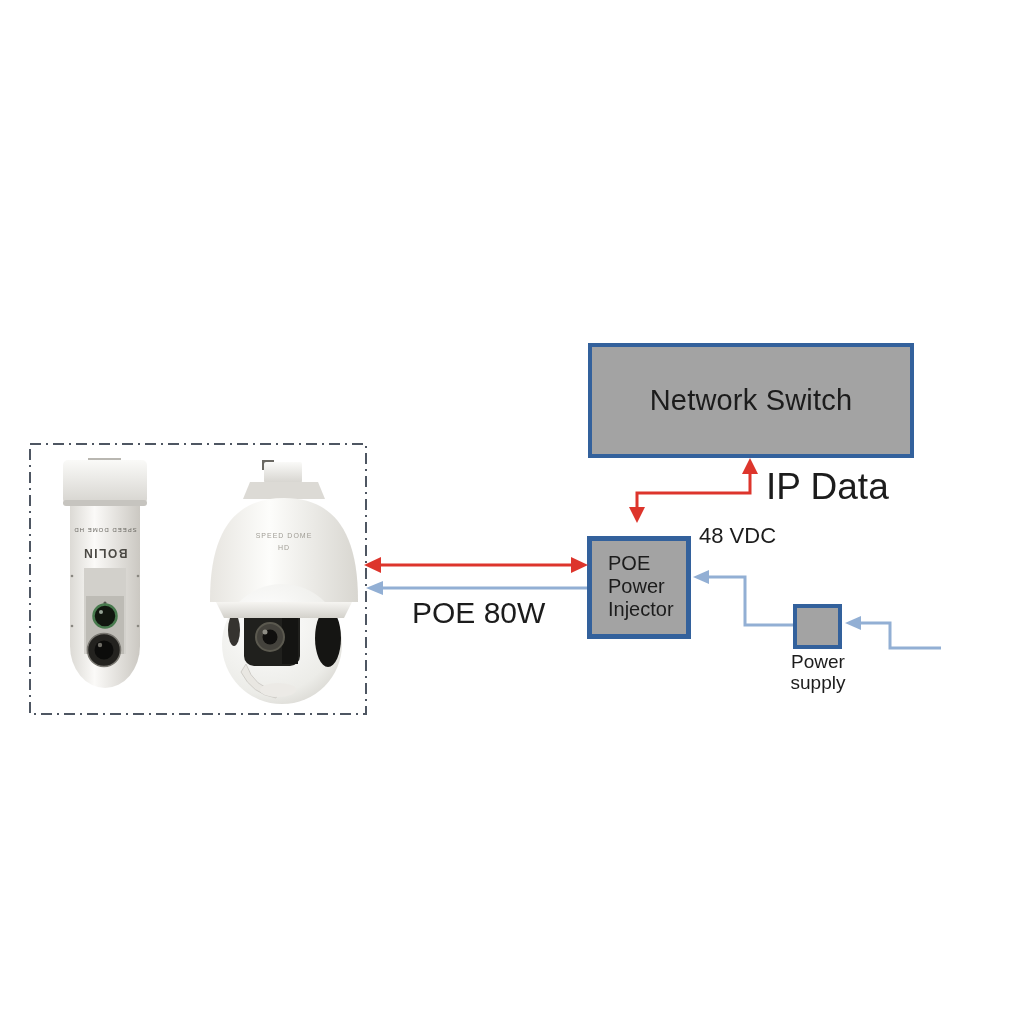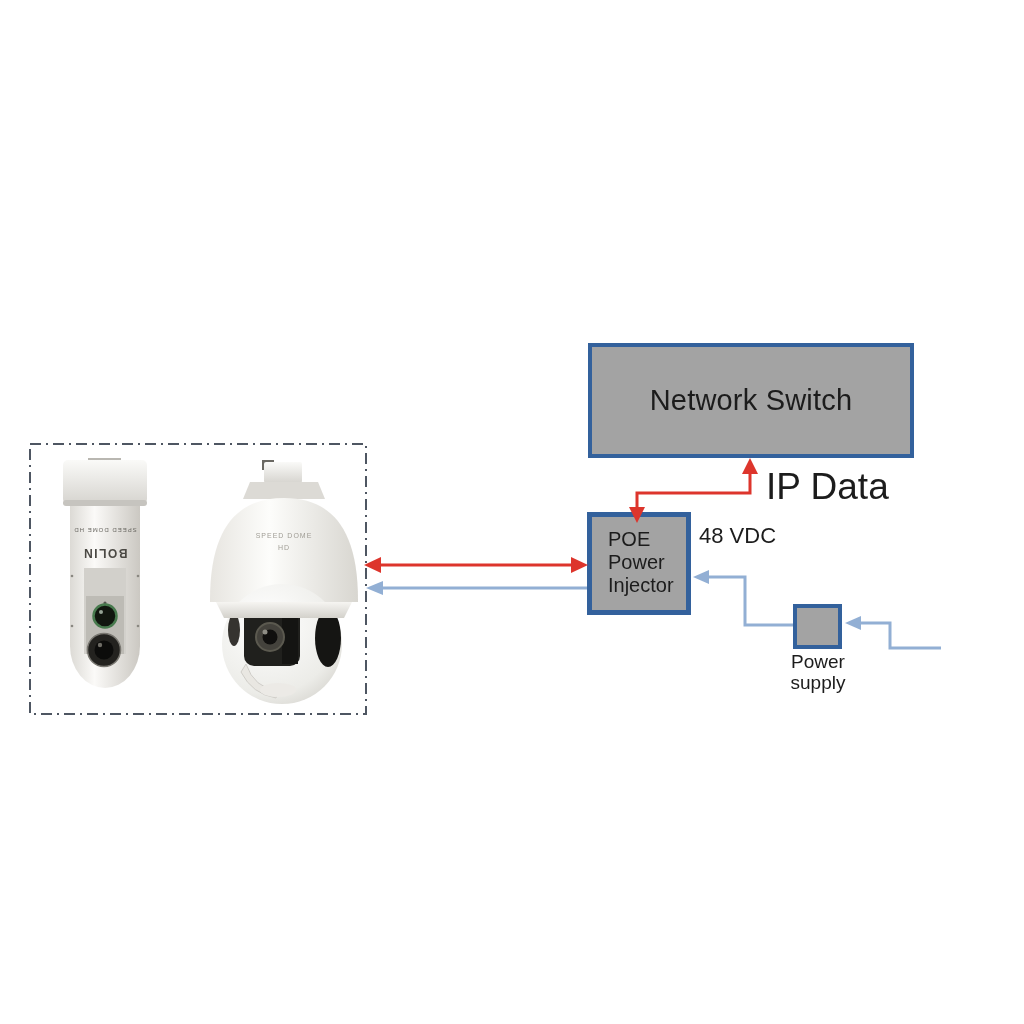--- a/index.html
+++ b/index.html
@@ -3,21 +3,21 @@
 <meta charset="utf-8">
 <style>
   html,body{margin:0;padding:0;background:#ffffff;}
   .stage{
     position:relative;width:1024px;height:1024px;background:#ffffff;overflow:hidden;
     font-family:"Liberation Sans",sans-serif;color:#1c1c1c;
   }
   .box{position:absolute;background:#a3a3a3;border:4px solid #33619c;box-sizing:border-box;}
   .switch-box{left:588px;top:343px;width:326px;height:115px;display:flex;align-items:center;justify-content:center;}
   .switch-box .lbl{font-size:29px;letter-spacing:.2px;}
-  .poe-box{left:587px;top:512px;width:104px;height:103px;border-width:5px;padding:11px 0 0 16px;}
+  .poe-box{left:587px;top:536px;width:104px;height:103px;border-width:5px;padding:11px 0 0 16px;}
   .poe-box .line{font-size:20px;line-height:23px;}
   .ps-box{left:793px;top:604px;width:49px;height:45px;}
   .floating-label{position:absolute;white-space:nowrap;}
   .ip-data{left:766px;top:466px;font-size:37px;}
   .dc48{left:699px;top:523px;font-size:22px;}
   .poe80{left:412px;top:596px;font-size:30px;}
   .ac{left:901px;top:611px;font-size:30px;line-height:35px;}
   .ac .l2{margin-left:8px;}
   .ps-label{left:777px;top:651px;width:82px;text-align:center;font-size:19px;line-height:21px;}
   svg{position:absolute;left:0;top:0;}
@@ -111,20 +111,21 @@
   </div>
 
   <div class="box ps-box"></div>
   <div class="floating-label ps-label">
     <div>Power</div>
     <div>supply</div>
   </div>
 
   <div class="floating-label ip-data">IP Data</div>
   <div class="floating-label dc48">48 VDC</div>
+  <div class="floating-label poe80">POE 80W</div>
 
   <svg class="overlay" width="1024" height="1024" viewBox="0 0 1024 1024">
 
     <g stroke="#dd352c" fill="#dd352c">
       <polyline points="750,463 750,493 637,493 637,518" fill="none" stroke-width="3"></polyline>
       <polygon points="750,458 742,474 758,474" stroke="none"></polygon>
       <polygon points="637,523 629,507 645,507" stroke="none"></polygon>
     </g>
 
     <g stroke="#dd352c" fill="#dd352c">

